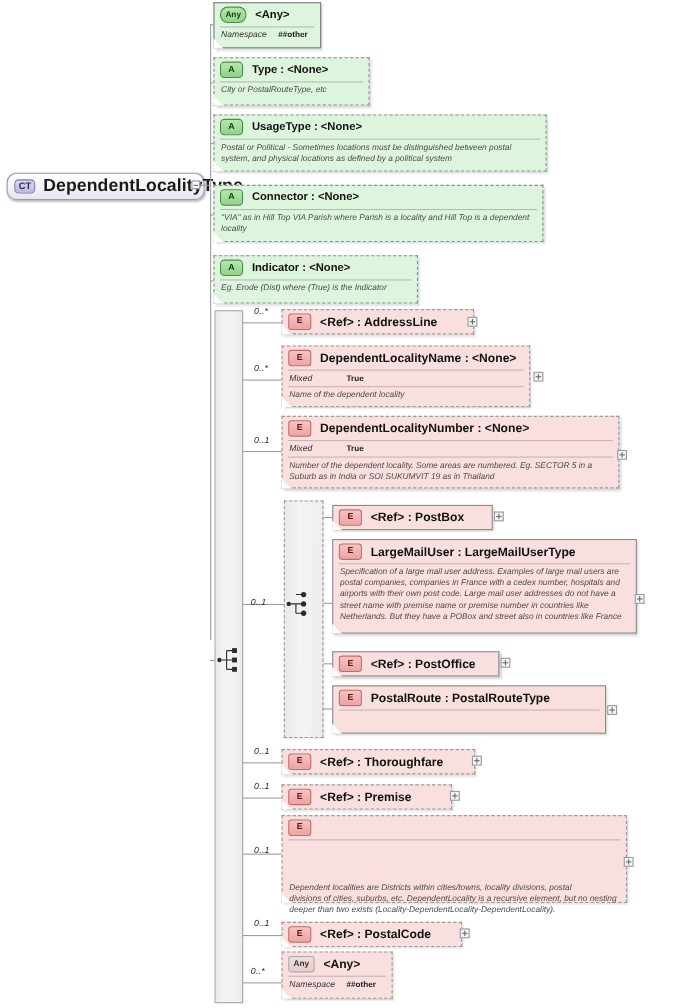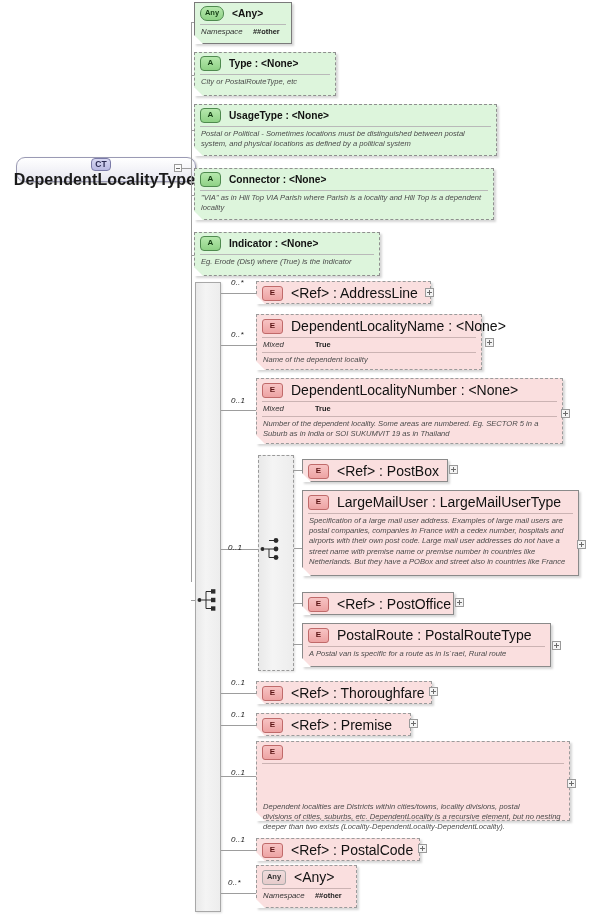--- a/index.html
+++ b/index.html
@@ -71,21 +71,21 @@
   .el-box.solid{border:1px solid #8a8a8a;}
   .el-head{display:flex;align-items:center;padding:3px 6px 3px 5px;}
   .el-badge{
     display:inline-block;width:19px;height:13px;line-height:12px;text-align:center;
     border:1px solid #c06a6a;border-radius:3px;
     background:linear-gradient(to bottom,#f7c3c3,#eda3a3);
     color:#5a1414;font-size:8px;font-weight:bold;margin-right:8px;flex:0 0 auto;
   }
   .el-badge.any{border-radius:3px;width:22px;font-size:7.5px;
     border:1px solid #a8a8a8;background:linear-gradient(to bottom,#f0dcdc,#e6cbcb);color:#333;}
-  .el-name{font-size:14px;font-weight:normal;color:#111;white-space:nowrap;}
+  .el-name{font-size:11px;font-weight:bold;color:#111;white-space:nowrap;}
   .el-sep{border-top:1px solid #cbb3b3;margin:0 5px;}
   .el-doc{
     font-size:7.6px;font-style:italic;color:#4b4b4b;line-height:10.2px;
     padding:2px 6px 3px 6px;
   }
 
   
   .occ{
     position:absolute;font-size:8px;font-style:italic;color:#222;
     white-space:nowrap;letter-spacing:.2px;
@@ -120,21 +120,21 @@
   
   .ln{position:absolute;background:#9d9d9d;}
   .lnv{width:1px;}
   .lnh{height:1px;}
 </style>
 </head>
 <body>
 
 <div class="canvas">
 
-  <div class="ct-box" style="left:16px;top:157px;width:163px;height:23px;flex-direction:column;">
+  <div class="ct-box" style="left:6px;top:157px;width:163px;height:23px;">
     <span class="ct-badge">CT</span>
     <span class="ct-label">DependentLocalityType</span>
   </div>
   <div class="stub" style="left:174px;top:164px;"></div>
 
   <div class="ln lnh" style="left:182px;top:168px;width:9px;"></div>
   <div class="ln lnv" style="left:191px;top:22px;height:560px;"></div>
 
   <div class="ln lnh" style="left:191px;top:22px;width:9px;"></div>
   <div class="attr-box solid" style="left:194px;top:2px;width:98px;height:42px;">
@@ -306,21 +306,20 @@
   </div>
   <div class="plus" style="left:455px;top:598px;"></div>
 
   <div class="ln lnh" style="left:294px;top:644px;width:9px;"></div>
   <div class="el-box solid" style="left:302px;top:623px;width:249px;height:44px;">
     <div class="el-head">
       <span class="el-badge">E</span>
       <span class="el-name">PostalRoute : PostalRouteType</span>
     </div>
     <div class="el-sep"></div>
-    <div class="el-doc">A Postal van is specific for a route as in Is`rael, Rural route</div>
     <span class="notch"></span>
   </div>
   <div class="plus" style="left:552px;top:641px;"></div>
 
   <div class="ln lnh" style="left:221px;top:693px;width:36px;"></div>
   <div class="occ" style="left:231px;top:678px;">0..1</div>
   <div class="el-box" style="left:256px;top:681px;width:176px;height:23px;">
     <div class="el-head">
       <span class="el-badge">E</span>
       <span class="el-name">&lt;Ref&gt;        : Thoroughfare</span>

